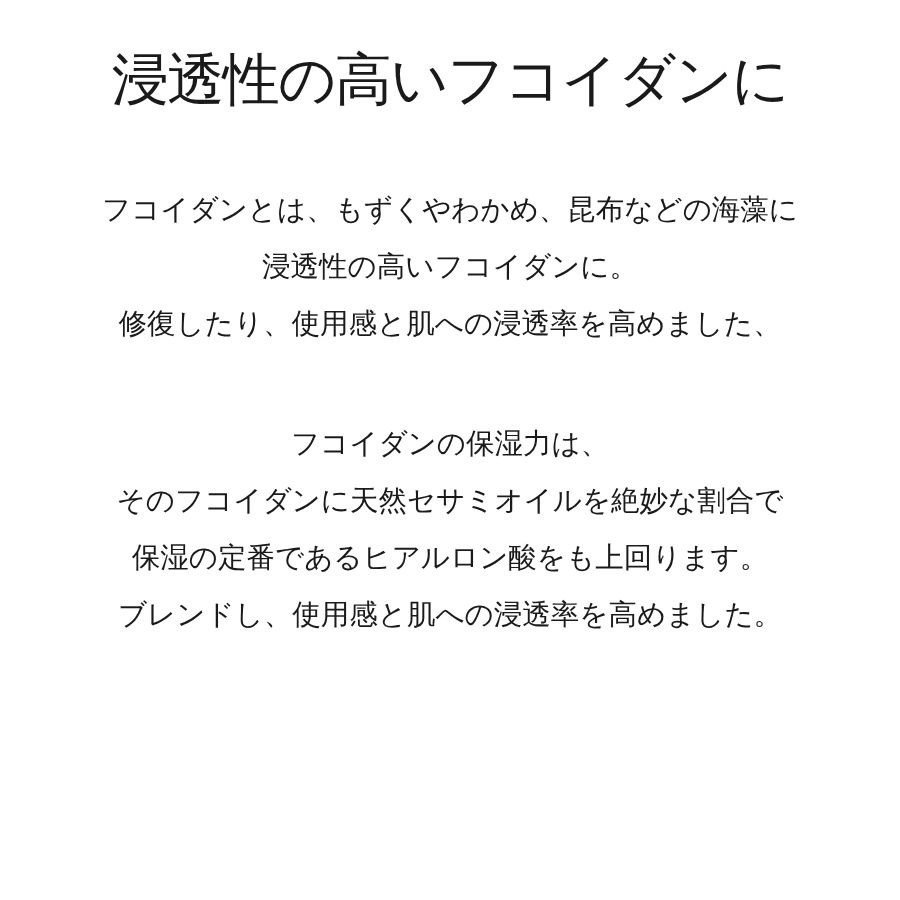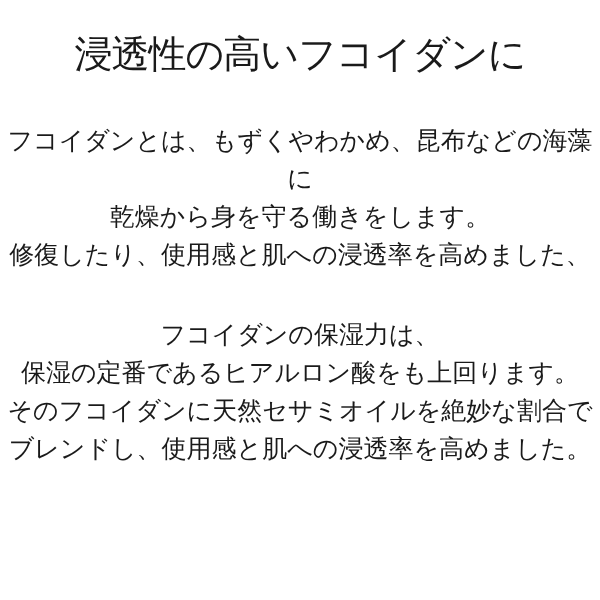--- a/index.html
+++ b/index.html
@@ -23,21 +23,21 @@
     font-size: 38px;
     font-weight: 500;
     line-height: 60px;
     letter-spacing: -1px;
   }
   .heading .line {
     display: block;
   }
   .para {
     margin: 0;
-    font-size: 25px;
+    font-size: 19px;
     font-weight: 400;
     line-height: 38px;
     letter-spacing: 0;
   }
   .para .line {
     display: block;
   }
   .para-1 {
     margin-top: 38px;
   }
@@ -49,24 +49,24 @@
 <body>
 
 <div class="canvas">
 
   <h1 class="heading">
     <span class="line">浸透性の高いフコイダンに</span>
   </h1>
 
   <p class="para para-1">
     <span class="line">フコイダンとは、もずくやわかめ、昆布などの海藻に</span>
-    <span class="line">乾燥から身を守る働きをします。</span>
+    <span class="line">浸透性の高いフコイダンに。</span>
     <span class="line">修復したり、使用感と肌への浸透率を高めました、</span>
   </p>
 
   <p class="para para-2">
     <span class="line">フコイダンの保湿力は、</span>
+    <span class="line">そのフコイダンに天然セサミオイルを絶妙な割合で</span>
     <span class="line">保湿の定番であるヒアルロン酸をも上回ります。</span>
-    <span class="line">そのフコイダンに天然セサミオイルを絶妙な割合で</span>
     <span class="line">ブレンドし、使用感と肌への浸透率を高めました。</span>
   </p>
 
 </div>
 
 </body></html>

